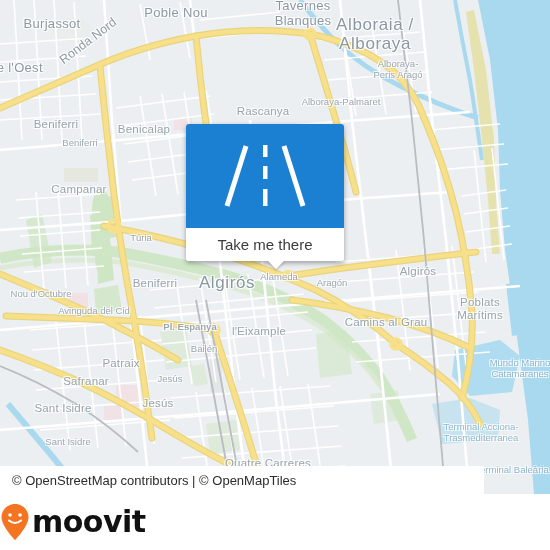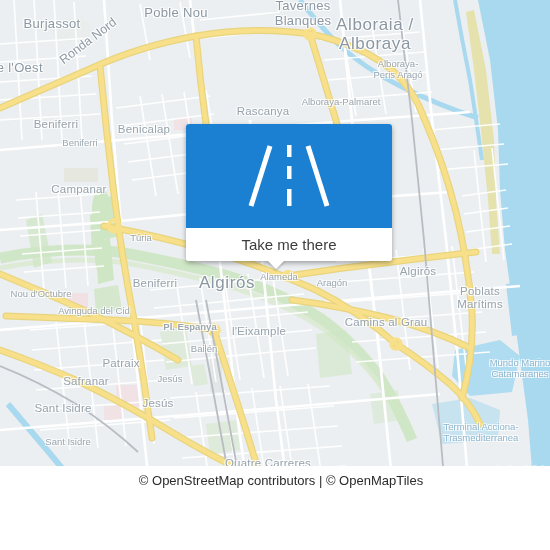--- a/index.html
+++ b/index.html
@@ -51,21 +51,21 @@
   .lbl-dist   { font-size: 11.5px; color: #97a3ad; letter-spacing: .2px; }
   .lbl-small  { font-size: 9.5px; color: #9aa6b0; }
   .lbl-water  { color: #8fb6cf; }
   .lbl-road   { color: #8e9aa4; font-size: 12.5px; }
 
   
   #card {
     position: absolute;
     left: 186px;
     top: 124px;
-    width: 206px;
+    width: 158px;
     border-radius: 3px;
     box-shadow: 0 2px 5px rgba(0,0,0,.35);
     background: #ffffff;
     overflow: visible;
   }
   #card-image {
     height: 104px;
     border-radius: 3px 3px 0 0;
     display: flex;
     align-items: center;
@@ -94,26 +94,25 @@
     border-right: 9px solid transparent;
     border-top: 9px solid #ffffff;
     filter: drop-shadow(0 2px 1px rgba(0,0,0,.2));
   }
 
   
   #attribution {
     position: absolute;
     left: 0;
     top: 466px;
-    width: 550px;
+    width: 484px;
     height: 28px;
     background: #ffffff;
     display: flex;
     align-items: center;
-    justify-content: center;
   }
   #attribution-text {
     font-size: 13px;
     color: #2b2b2b;
     padding-left: 12px;
     font-family: "Liberation Sans", sans-serif;
   }
 
   
   #footer {
@@ -324,21 +323,21 @@
         <div class="maplabel lbl-dist" style="left: 155px; top: 283px;">Beniferri</div>
         <div class="maplabel lbl-city" style="left: 227px; top: 283px;">Algirós</div>
         <div class="maplabel lbl-small" style="left: 279px; top: 277px;">Alameda</div>
         <div class="maplabel lbl-small" style="left: 332px; top: 283px;">Aragón</div>
         <div class="maplabel lbl-dist" style="left: 418px; top: 271px;">Algirós</div>
         <div class="maplabel lbl-small" style="left: 41px; top: 294px;">Nou d'Octubre</div>
         <div class="maplabel lbl-small" style="left: 94px; top: 311px;">Avinguda del Cid</div>
         <div class="maplabel lbl-small" style="left: 190px; top: 327px; font-weight: bold;">Pl. Espanya</div>
         <div class="maplabel lbl-dist" style="left: 259px; top: 331px;">l'Eixample</div>
         <div class="maplabel lbl-dist" style="left: 386px; top: 322px;">Camins al Grau</div>
-        <div class="maplabel lbl-dist" style="left: 480px; top: 298px;">Poblats<br>Marítims</div>
+        <div class="maplabel lbl-dist" style="left: 480px; top: 309px;">Poblats<br>Marítims</div>
         <div class="maplabel lbl-small" style="left: 204px; top: 349px;">Bailén</div>
         <div class="maplabel lbl-dist" style="left: 121px; top: 363px;">Patraix</div>
         <div class="maplabel lbl-small" style="left: 170px; top: 379px;">Jesús</div>
         <div class="maplabel lbl-dist" style="left: 86px; top: 381px;">Safranar</div>
         <div class="maplabel lbl-water lbl-small" style="left: 520px; top: 369px;">Mundo Marino<br>Catamaranes</div>
         <div class="maplabel lbl-dist" style="left: 158px; top: 403px;">Jesús</div>
         <div class="maplabel lbl-dist" style="left: 63px; top: 408px;">Sant Isidre</div>
         <div class="maplabel lbl-water lbl-small" style="left: 481px; top: 418px; margin-top: 15px;">Terminal Acciona-<br>Trasmediterranea</div>
         <div class="maplabel lbl-small" style="left: 68px; top: 442px;">Sant Isidre</div>
         <div class="maplabel lbl-dist" style="left: 268px; top: 463px;">Quatre Carreres</div>
@@ -360,15 +359,24 @@
       <span id="card-button-label">Take me there</span>
     </div>
     <div id="card-tip"></div>
   </div>
 
   <div id="attribution">
     <span id="attribution-text">© OpenStreetMap contributors | © OpenMapTiles</span>
   </div>
 
   <div id="footer">
+    <div id="moovit-logo">
+      <svg width="30" height="38" viewBox="0 0 30 38">
+        <path d="M15 1 C7.5 1 1.5 6.9 1.5 14.2 C1.5 23.4 15 37 15 37 C15 37 28.5 23.4 28.5 14.2 C28.5 6.9 22.5 1 15 1 Z" fill="#f47421"></path>
+        <circle cx="10" cy="12" r="1.8" fill="#ffffff"></circle>
+        <circle cx="20" cy="12" r="1.8" fill="#ffffff"></circle>
+        <path d="M9 17.5 Q15 22.5 21 17.5" stroke="#ffffff" stroke-width="2.1" fill="none" stroke-linecap="round"></path>
+      </svg>
+      <span id="moovit-wordmark" style="color: rgb(17, 17, 17);">moovit</span>
+    </div>
   </div>
 
 </div>
 
 </body></html>

